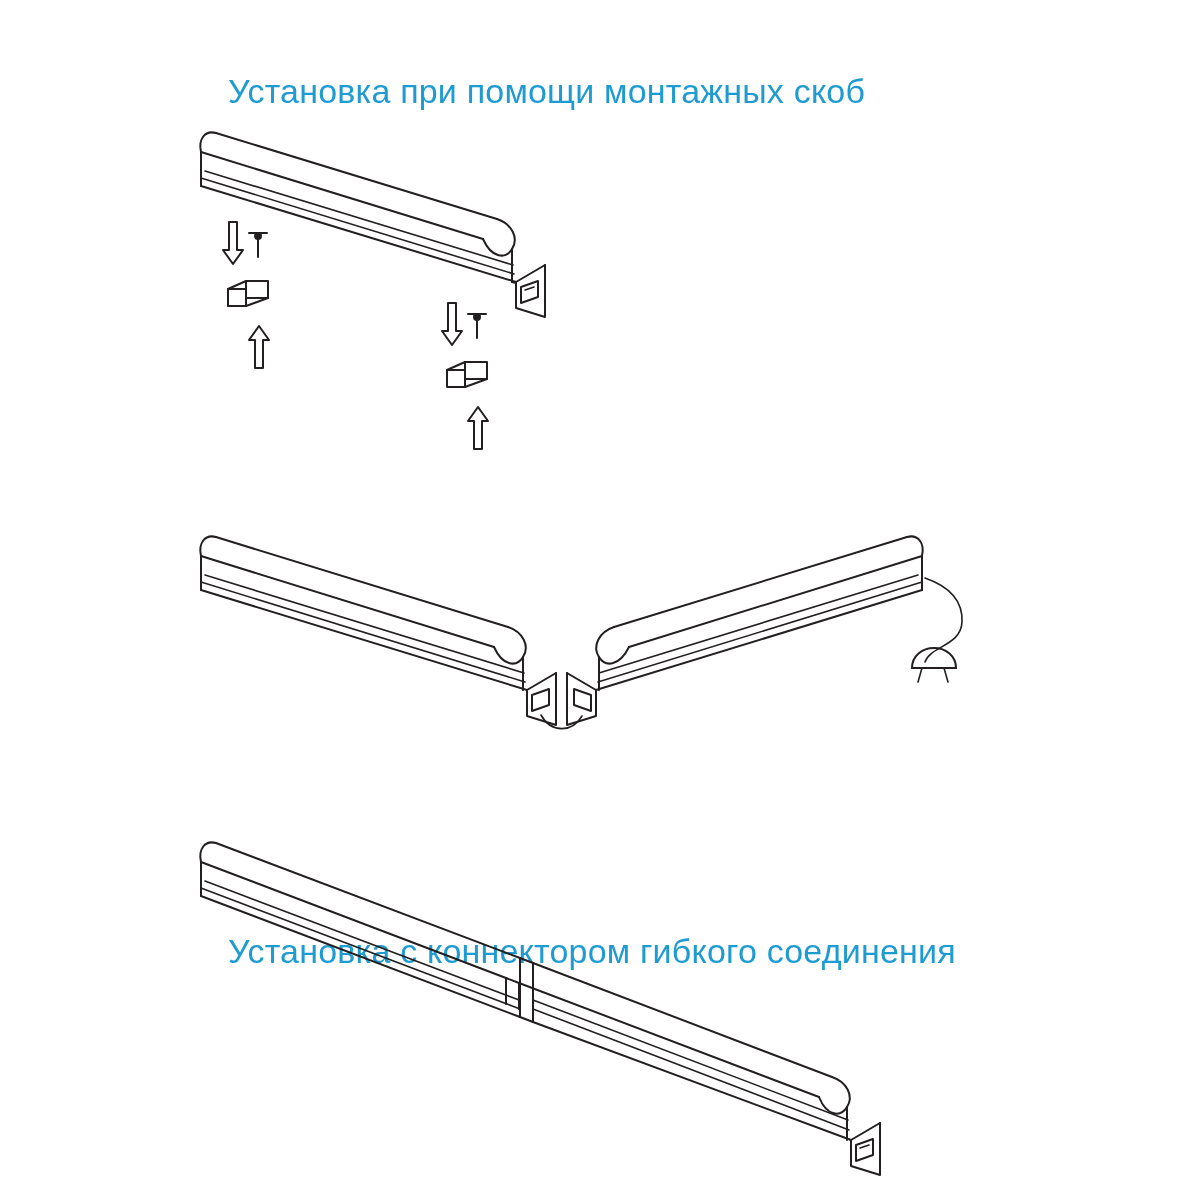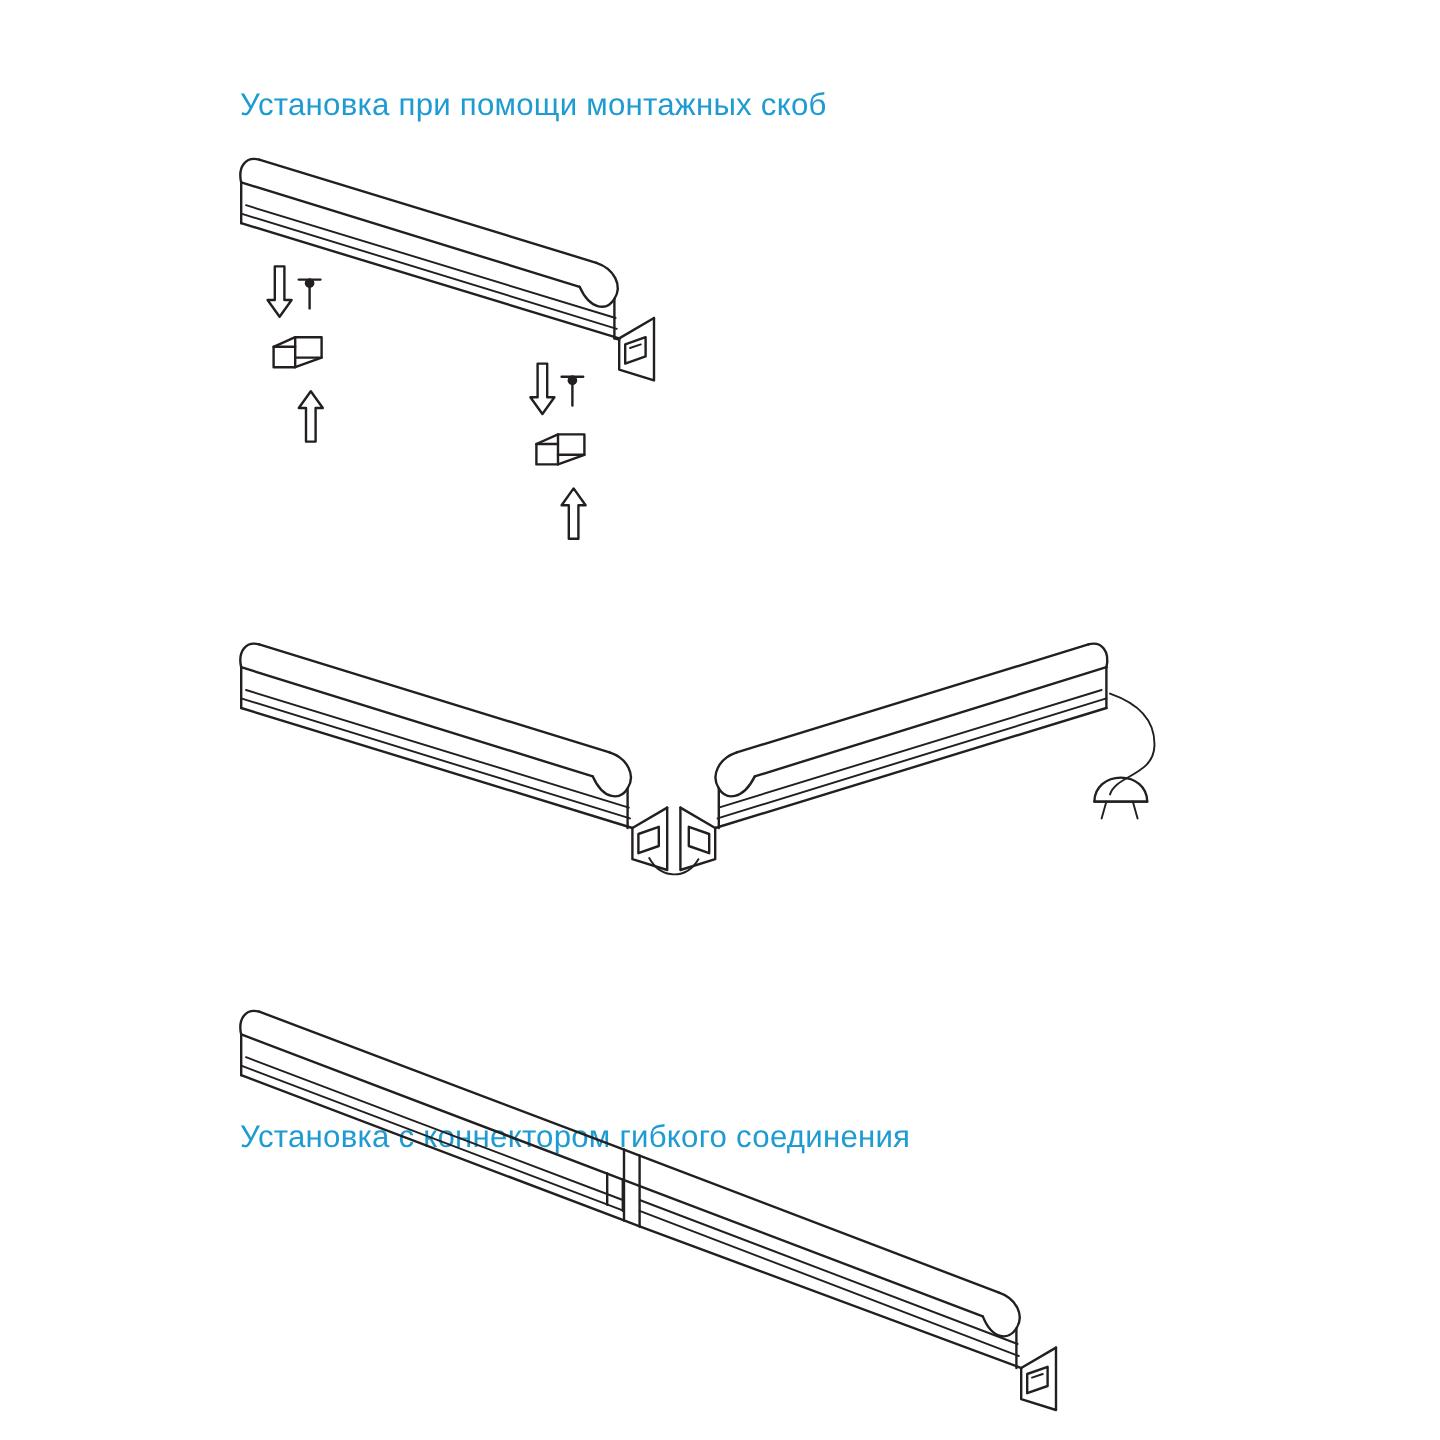--- a/index.html
+++ b/index.html
@@ -21,24 +21,25 @@
     background: #ffffff;
   }
   .section {
     position: absolute;
     left: 0;
     width: 1200px;
   }
   .section-title {
     position: absolute;
     color: #1e9bd1;
-    font-size: 26px;
+    font-size: 34px;
     font-weight: 400;
     letter-spacing: 0.2px;
     white-space: nowrap;
+    margin-left: 28px;
   }
   #section-1 { top: 0; height: 460px; }
   #section-2 { top: 460px; height: 300px; }
   #section-3 { top: 760px; height: 440px; }
 
   .title-1 { left: 200px; top: 72px; }
   .title-2 { left: 200px; top: 472px; }
 
   .figure {
     position: absolute;

